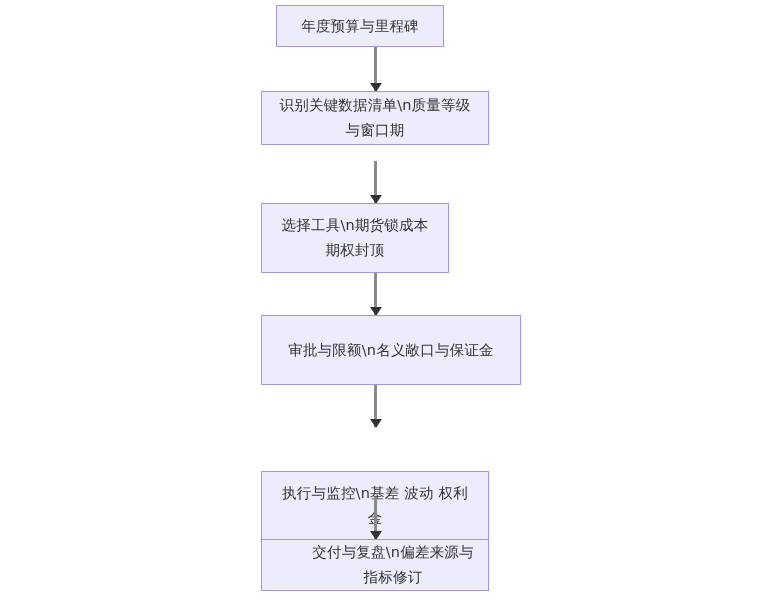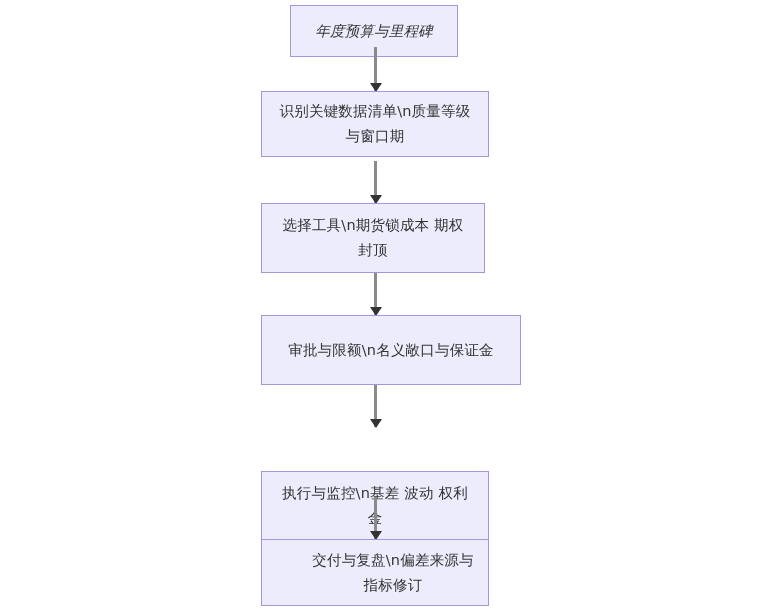--- a/index.html
+++ b/index.html
@@ -38,32 +38,31 @@
     font-size: 14.5px;
     line-height: 25px;
     letter-spacing: 0.2px;
     padding: 0 14px;
     white-space: pre-wrap;
     word-break: break-word;
   }
 
   
   .node-1 {
-    left: 290px;
+    left: 276px;
     top: 5px;
     width: 168px;
-    height: 52px;
-    font-style: italic;
+    height: 42px;
   }
   
-  .node-2 { left: 261px; top: 91px;  width: 228px; height: 66px; justify-content: center; }
-  .node-3 { left: 261px; top: 203px; width: 224px; height: 70px; }
+  .node-2 { left: 261px; top: 91px;  width: 228px; height: 54px; justify-content: center; }
+  .node-3 { left: 261px; top: 203px; width: 188px; height: 70px; }
   .node-4 { left: 261px; top: 315px; width: 260px; height: 70px; }
   .node-5 { left: 261px; top: 427px; width: 228px; height: 70px; margin-top: 44px; }
-  .node-6 { left: 261px; top: 539px; width: 228px; height: 67px; padding-left: 36px; }
+  .node-6 { left: 261px; top: 539px; width: 228px; height: 52px; padding-left: 36px; }
 
   
   .connector {
     position: absolute;
     left: 374px;
     width: 3px;
   }
   .connector .line {
     position: absolute;
     left: 0;

